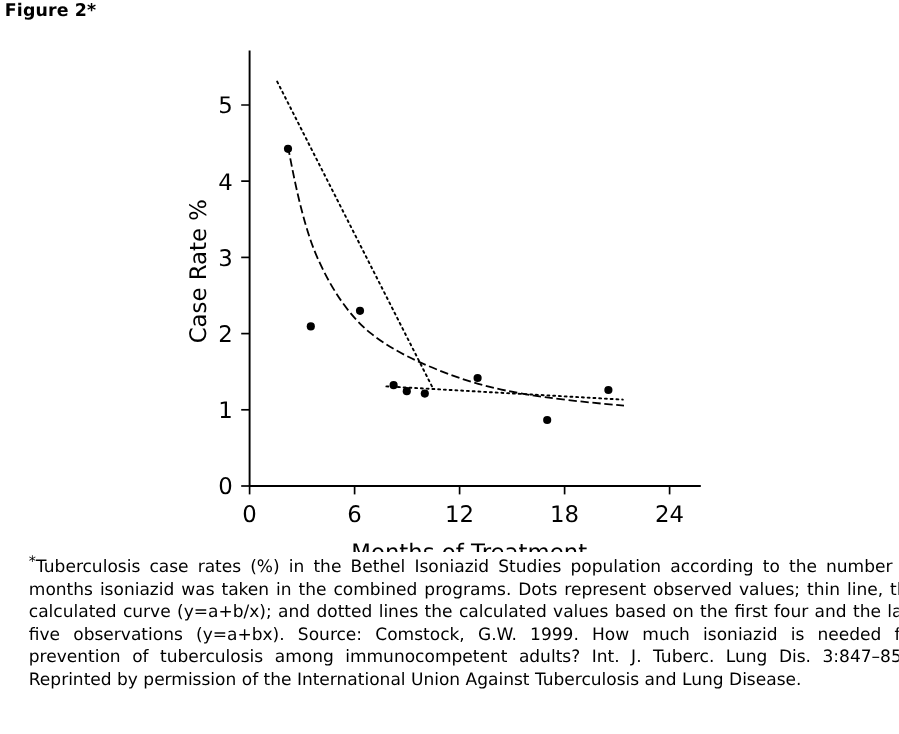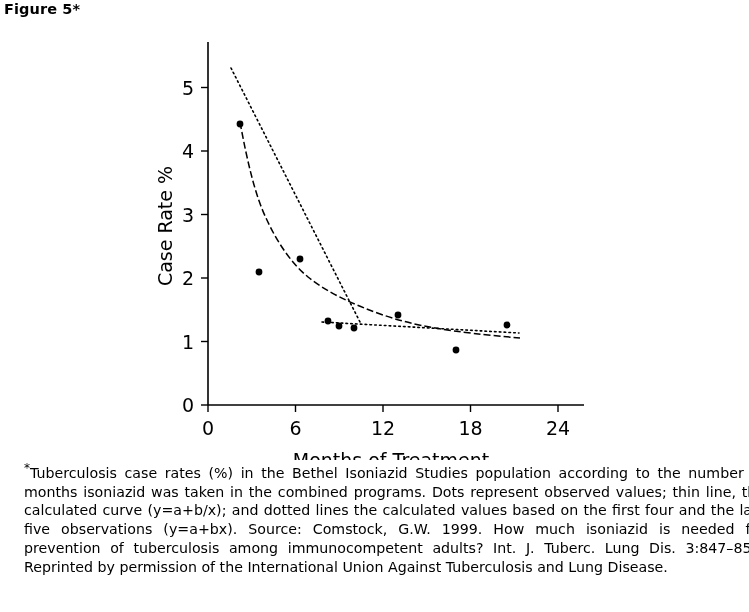--- a/index.html
+++ b/index.html
@@ -48,21 +48,21 @@
   }
   #caption .marker {
     font-size: 12px;
     vertical-align: super;
     line-height: 0;
   }
 </style>
 </head>
 <body>
 
-<div id="figure-title">Figure 5*</div>
+<div id="figure-title">Figure 2*</div>
 
 <div id="chart-area">
   <svg id="chart-svg" width="749" height="440" viewBox="0 0 749 440">
 
     <g>
       <line x1="208" y1="22" x2="208" y2="385" stroke="#000" stroke-width="1.6"></line>
       <line x1="208" y1="385" x2="584" y2="385" stroke="#000" stroke-width="1.6"></line>
 
       <line x1="201" y1="385" x2="208" y2="385" stroke="#000" stroke-width="1.4"></line>
       <line x1="201" y1="321.5" x2="208" y2="321.5" stroke="#000" stroke-width="1.4"></line>

